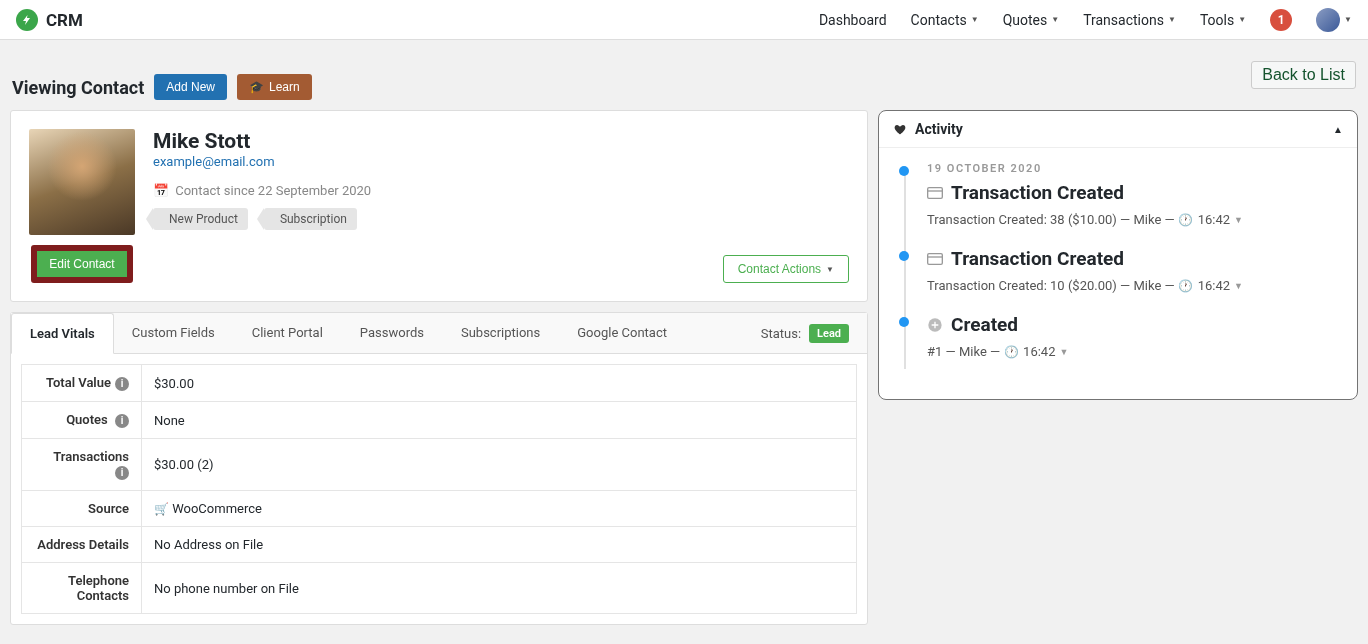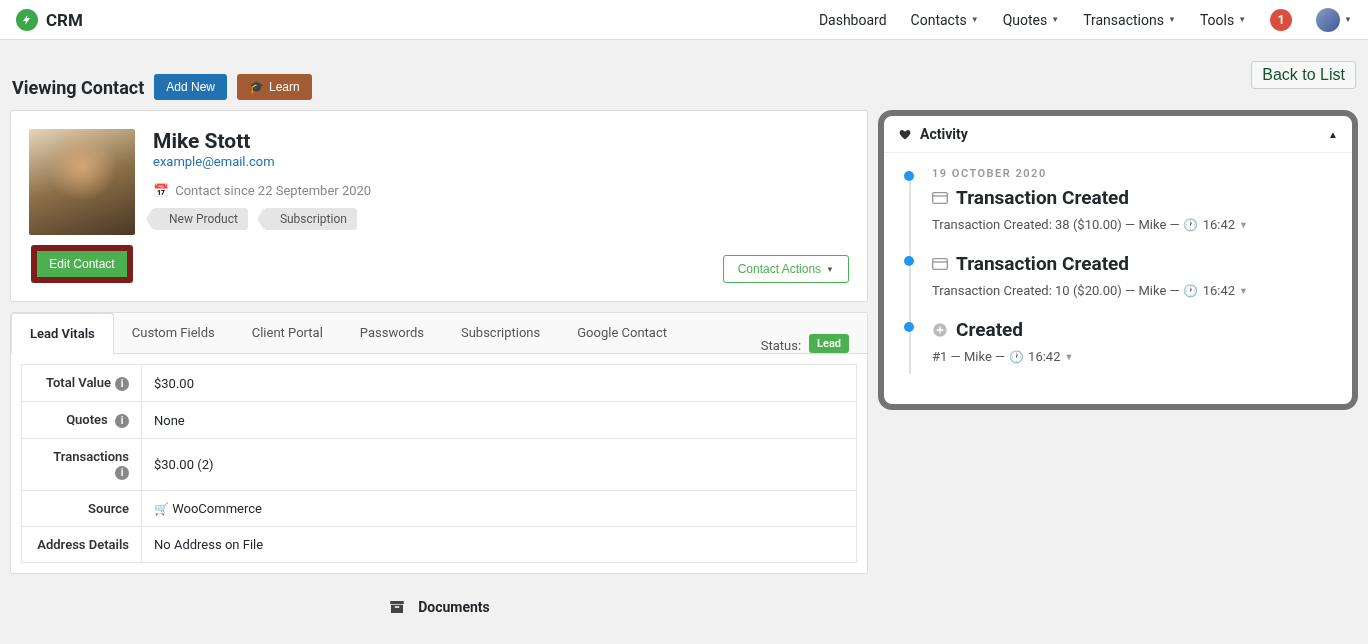--- a/index.html
+++ b/index.html
@@ -34,31 +34,31 @@
 .tags-row { display: flex; gap: 16px; }
 .tag { background: #e5e5e5; color: #555; font-size: 12px; padding: 4px 10px 4px 16px; border-radius: 3px; position: relative; }
 .tag::before { content:""; position:absolute; left:-7px; top:0; border-top:11px solid transparent; border-bottom:11px solid transparent; border-right:7px solid #e5e5e5; }
 .btn-green { background: #4caf50; color: #fff; border: 6px solid #7f1d1d; }
 .edit-btn-wrap { margin-top: 10px; text-align: center; width: 106px; }
 .contact-actions-wrap { position: absolute; right: 18px; bottom: 18px; }
 .btn-outline-green { background: #fff; border: 1px solid #4caf50; color: #4caf50; padding: 6px 14px; }
 .tabs-row { display: flex; border-bottom: 1px solid #ddd; background: #f9f9f9; position: relative; }
 .tab { padding: 12px 18px; font-size: 13px; color: #555; cursor: pointer; border-right: 1px solid transparent; }
 .tab.active { background: #fff; border: 1px solid #ddd; border-bottom: 1px solid #fff; margin-bottom: -1px; font-weight: 600; color: #23282d; border-top-left-radius: 3px; border-top-right-radius: 3px; }
-.status-right { margin-left: auto; display: flex; align-items: flex-end; gap: 8px; padding-right: 18px; }
+.status-right { margin-left: auto; display: flex; align-items: center; gap: 8px; padding-right: 18px; }
 .status-label { font-size: 13px; color: #555; }
 .status-badge { background: #4caf50; color: #fff; font-size: 11px; padding: 3px 8px; border-radius: 3px; font-weight: 600; }
 .vitals-table { width: 100%; border-collapse: collapse; margin: 10px; width: calc(100% - 20px); }
 .vitals-table td { border: 1px solid #e5e5e5; padding: 10px 12px; font-size: 13px; }
 .vitals-table td:first-child { width: 120px; text-align: right; font-weight: 600; color: #333; }
 .info-icon { display:inline-block; width:14px; height:14px; border-radius:50%; background:#888; color:#fff; font-size:10px; text-align:center; line-height:14px; margin-left:4px; font-weight:700; }
 .section-hdr { display: flex; align-items: center; justify-content: center; gap: 12px; padding: 14px 0; }
 .section-hdr .icon { color: #444; }
 .section-title { font-weight: 700; font-size: 14px; }
-.activity-card { background: #fff; border: 6px solid #737373; border-radius: 14px; }
+.activity-card { background: #fff; border: 1px solid #737373; border-radius: 8px; }
 .activity-hdr { padding: 10px 14px; border-bottom: 1px solid #eee; display: flex; align-items: center; gap: 8px; font-weight: 700; font-size: 14px; }
 .activity-hdr .collapse { margin-left: auto; font-size: 10px; }
 .timeline { padding: 14px 20px 20px 20px; position: relative; }
 .timeline-line { position: absolute; left: 25px; top: 26px; bottom: 30px; width: 2px; background: #e0e0e0; }
 .tl-item { display: flex; gap: 18px; margin-bottom: 20px; position: relative; }
 .tl-dot { width: 10px; height: 10px; border-radius: 50%; background: #2196f3; flex-shrink: 0; margin-top: 4px; z-index: 1; }
 .tl-body { flex: 1; }
 .tl-date { color: #999; font-size: 11px; letter-spacing: 1.5px; text-transform: uppercase; font-weight: 600; margin-bottom: 6px; }
 .tl-title-row { display: flex; align-items: center; gap: 8px; margin-bottom: 8px; }
 .tl-title { font-weight: 700; font-size: 19px; }
@@ -181,20 +181,24 @@
               <td>$30.00 (2)</td>
             </tr>
         <tr>
               <td>Source</td>
               <td><span class="cart-icon">🛒</span> <span>WooCommerce</span></td>
             </tr>
         <tr>
               <td>Address Details</td>
               <td>No Address on File</td>
             </tr>
+        <tr>
+              <td>Telephone Contacts</td>
+              <td>No phone number on File</td>
+            </tr>
       </tbody>
         </table>
     </div>
 
     <div style="margin-top:10px;">
       <div class="section-hdr">
         <span class="icon">
           <svg width="18" height="18" viewBox="0 0 24 24" fill="#444">
               <rect x="3" y="4" width="18" height="4"></rect>
               <rect x="4" y="9" width="16" height="11"></rect>

